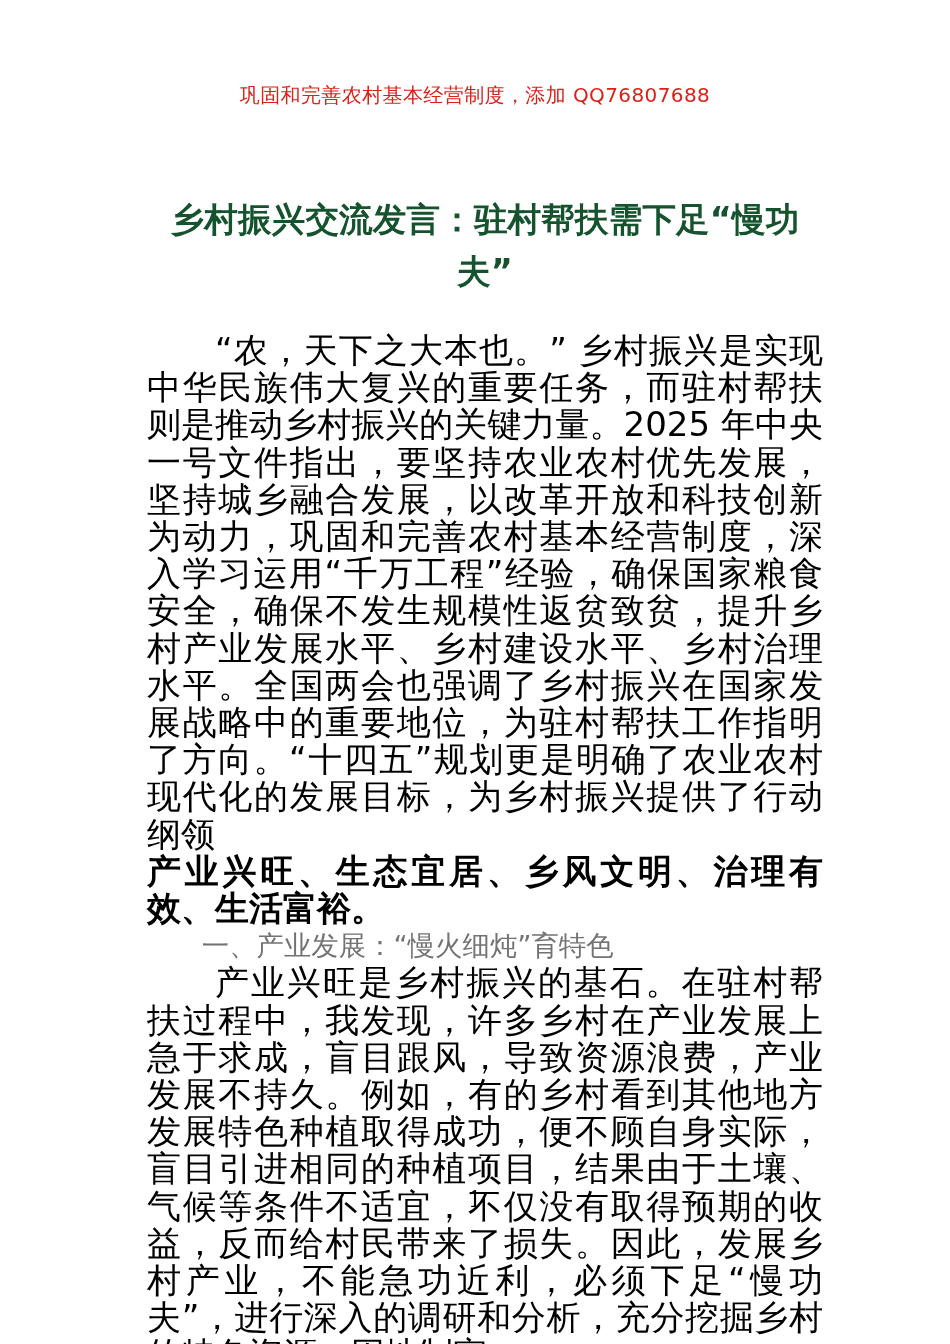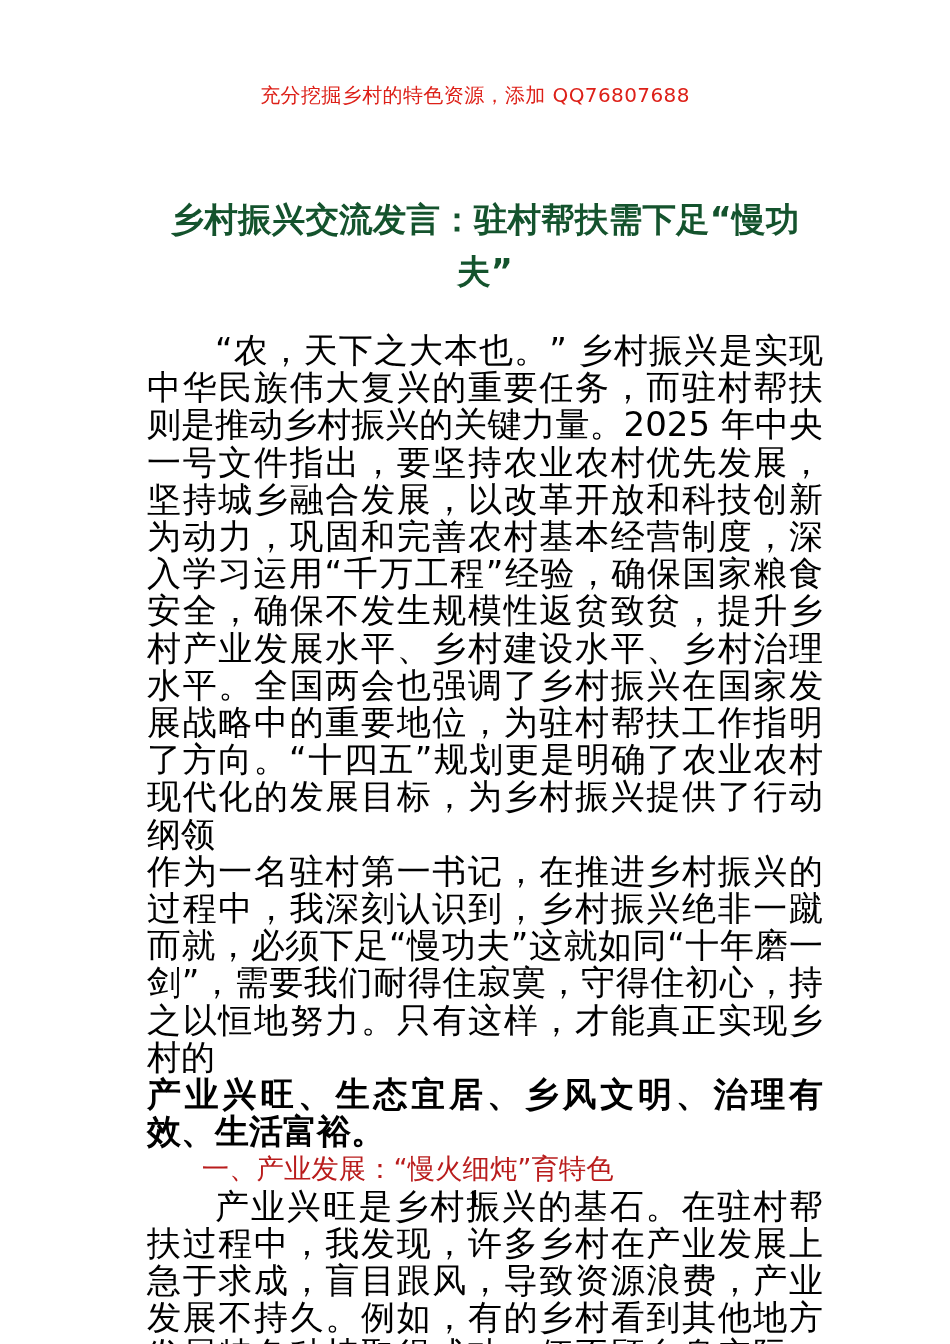--- a/index.html
+++ b/index.html
@@ -67,48 +67,47 @@
   p.para.noindent {
     text-indent: 0;
   }
   p.heading {
     margin: 0;
     font-size: 27.4px;
     line-height: 37.2px;
     text-indent: 2em;
     text-align: left;
     letter-spacing: 0px;
-    color: #b91c1c;
+    color: #737373;
   }
   .page-number {
     position: absolute;
     top: 1186px;
     left: 0;
     width: 950px;
     text-align: center;
     font-family: "DejaVu Serif", "Liberation Serif", serif;
     font-size: 22px;
     line-height: 28px;
     color: #000000;
   }
 </style>
 </head>
 <body>
 
 <div class="page">
 
-  <div class="header-ad">充分挖掘乡村的特色资源，添加 QQ76807688</div>
+  <div class="header-ad">巩固和完善农村基本经营制度，添加 QQ76807688</div>
 
   <h1 class="doc-title">乡村振兴交流发言：驻村帮扶需下足“慢功夫”</h1>
 
   <div class="body-block">
 
     <p class="para">“农，天下之大本也。” 乡村振兴是实现中华民族伟大复兴的重要任务，而驻村帮扶则是推动乡村振兴的关键力量。2025 年中央一号文件指出，要坚持农业农村优先发展，坚持城乡融合发展，以改革开放和科技创新为动力，巩固和完善农村基本经营制度，深入学习运用“千万工程”经验，确保国家粮食安全，确保不发生规模性返贫致贫，提升乡村产业发展水平、乡村建设水平、乡村治理水平。全国两会也强调了乡村振兴在国家发展战略中的重要地位，为驻村帮扶工作指明了方向。“十四五”规划更是明确了农业农村现代化的发展目标，为乡村振兴提供了行动纲领</p>
 
-    <p class="para noindent">作为一名驻村第一书记，在推进乡村振兴的过程中，我深刻认识到，乡村振兴绝非一蹴而就，必须下足“慢功夫”这就如同“十年磨一剑”，需要我们耐得住寂寞，守得住初心，持之以恒地努力。只有这样，才能真正实现乡村的</p>
 
     <p class="para bold">产业兴旺、生态宜居、乡风文明、治理有效、生活富裕。</p>
 
     <p class="heading">一、产业发展：“慢火细炖”育特色</p>
 
     <p class="para">产业兴旺是乡村振兴的基石。在驻村帮扶过程中，我发现，许多乡村在产业发展上急于求成，盲目跟风，导致资源浪费，产业发展不持久。例如，有的乡村看到其他地方发展特色种植取得成功，便不顾自身实际，盲目引进相同的种植项目，结果由于土壤、气候等条件不适宜，不仅没有取得预期的收益，反而给村民带来了损失。因此，发展乡村产业，不能急功近利，必须下足“慢功夫”，进行深入的调研和分析，充分挖掘乡村的特色资源，因地制宜</p>
 
   </div>
 
   <div class="page-number">1</div>

